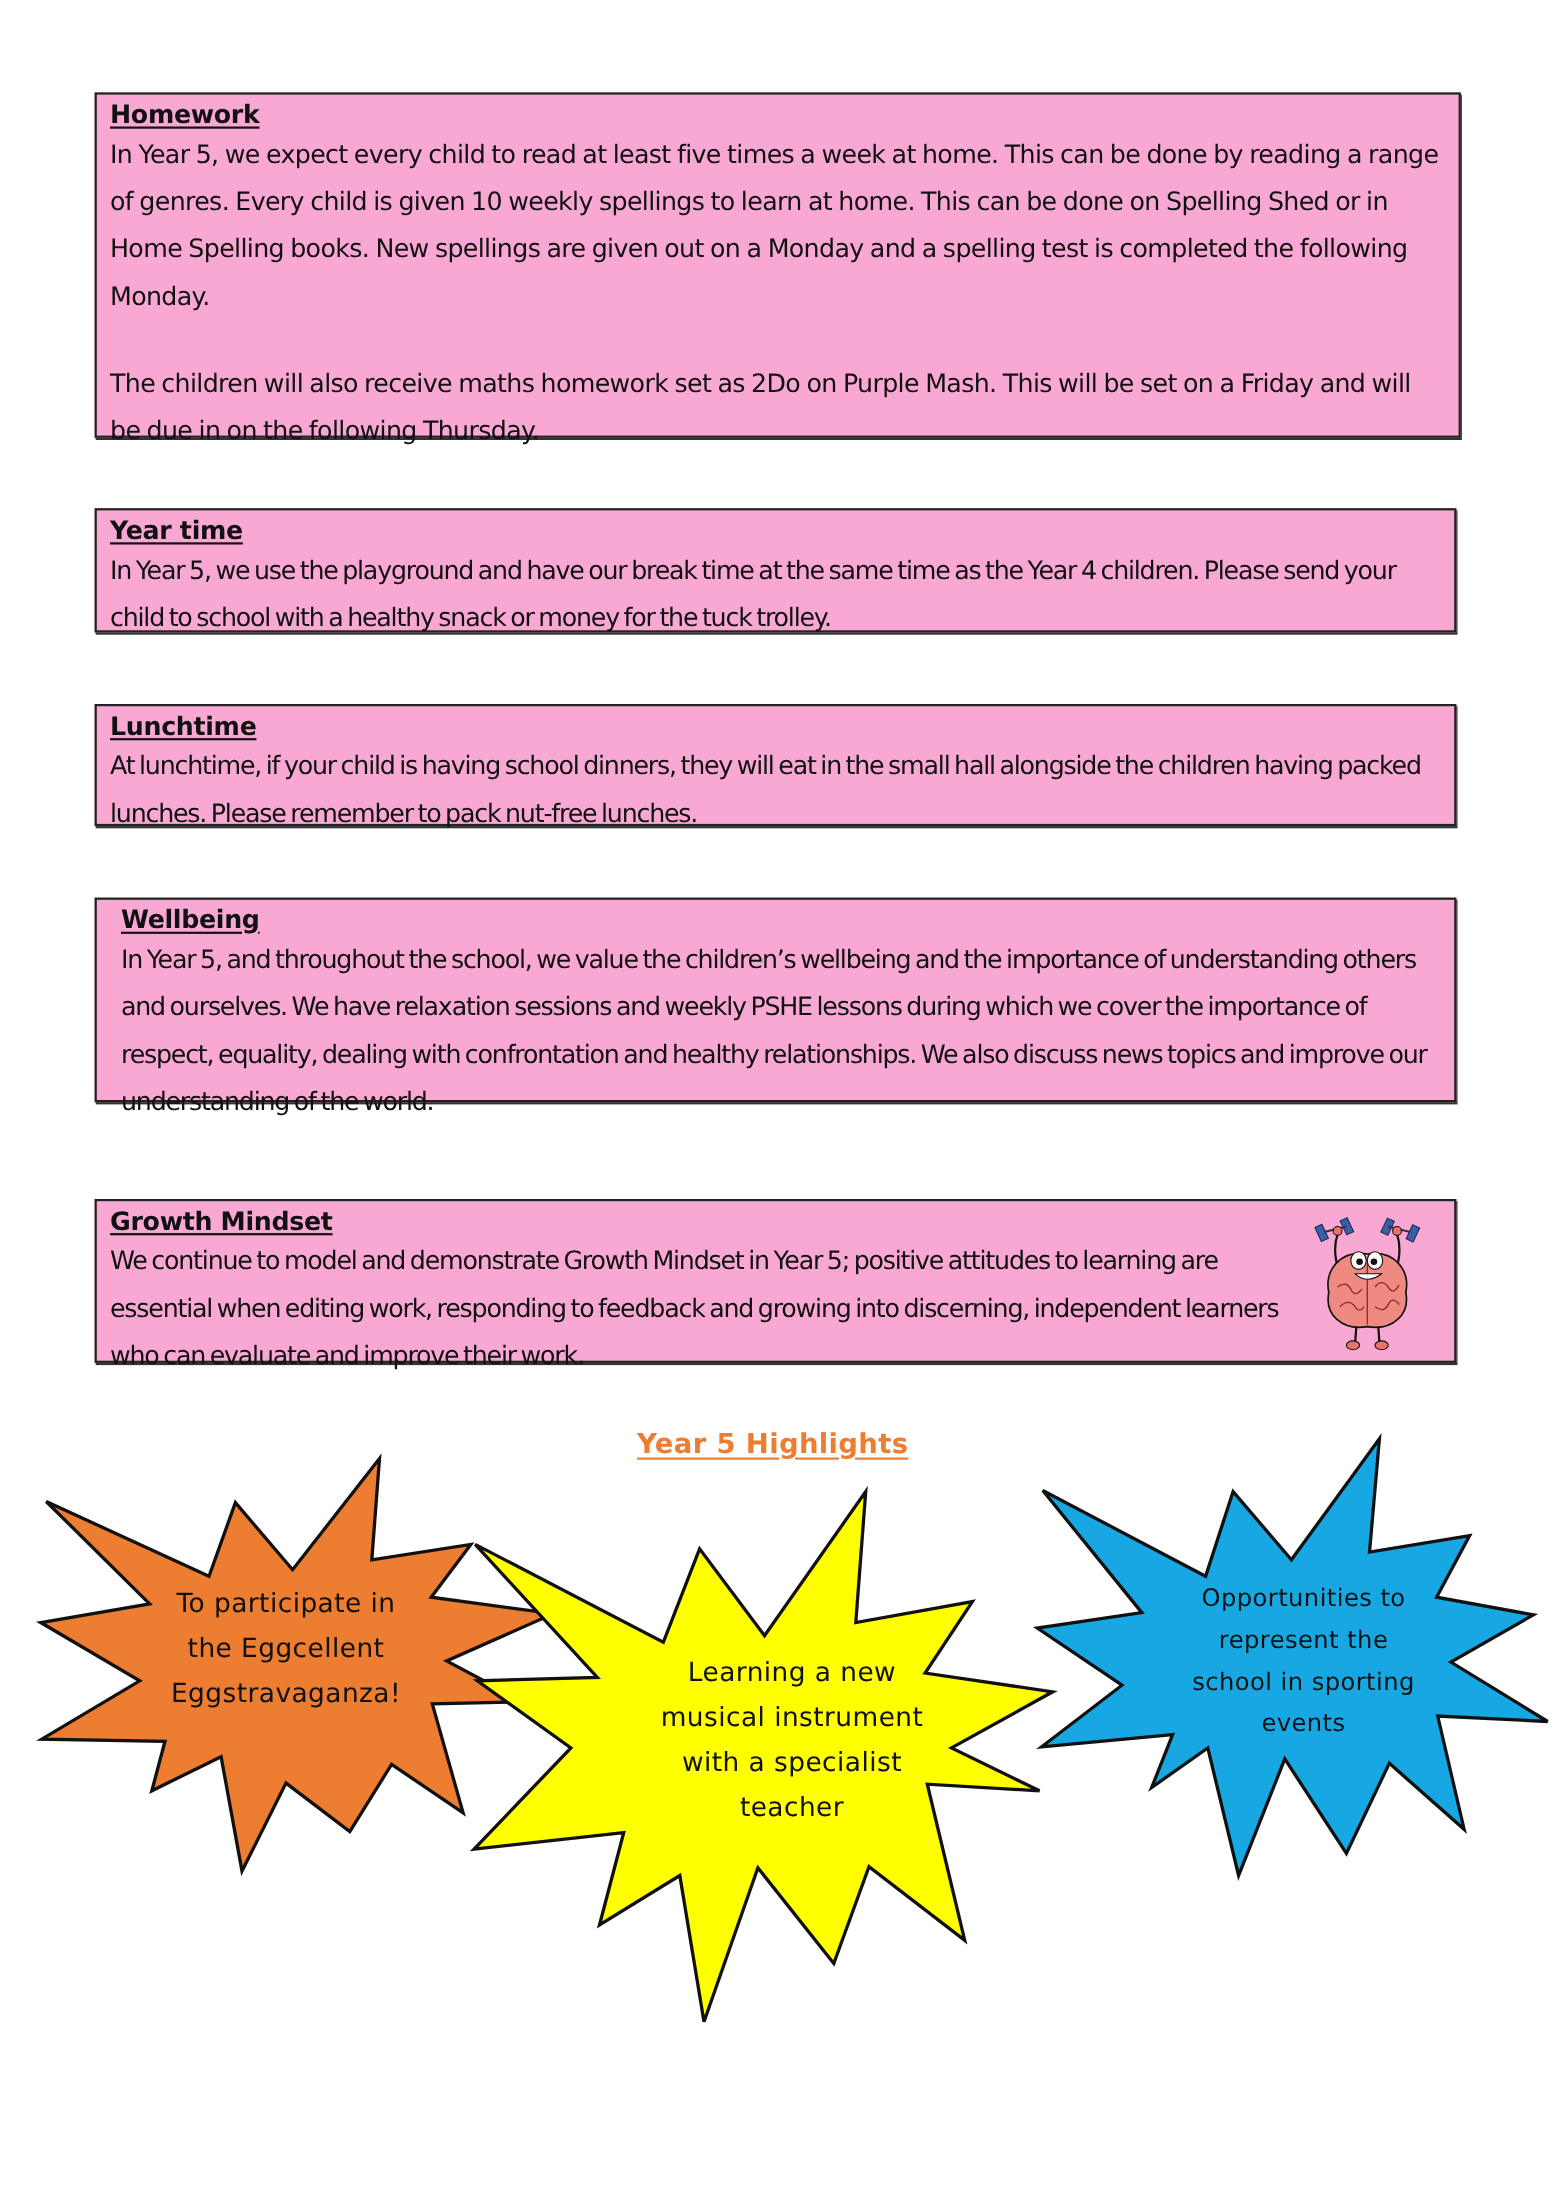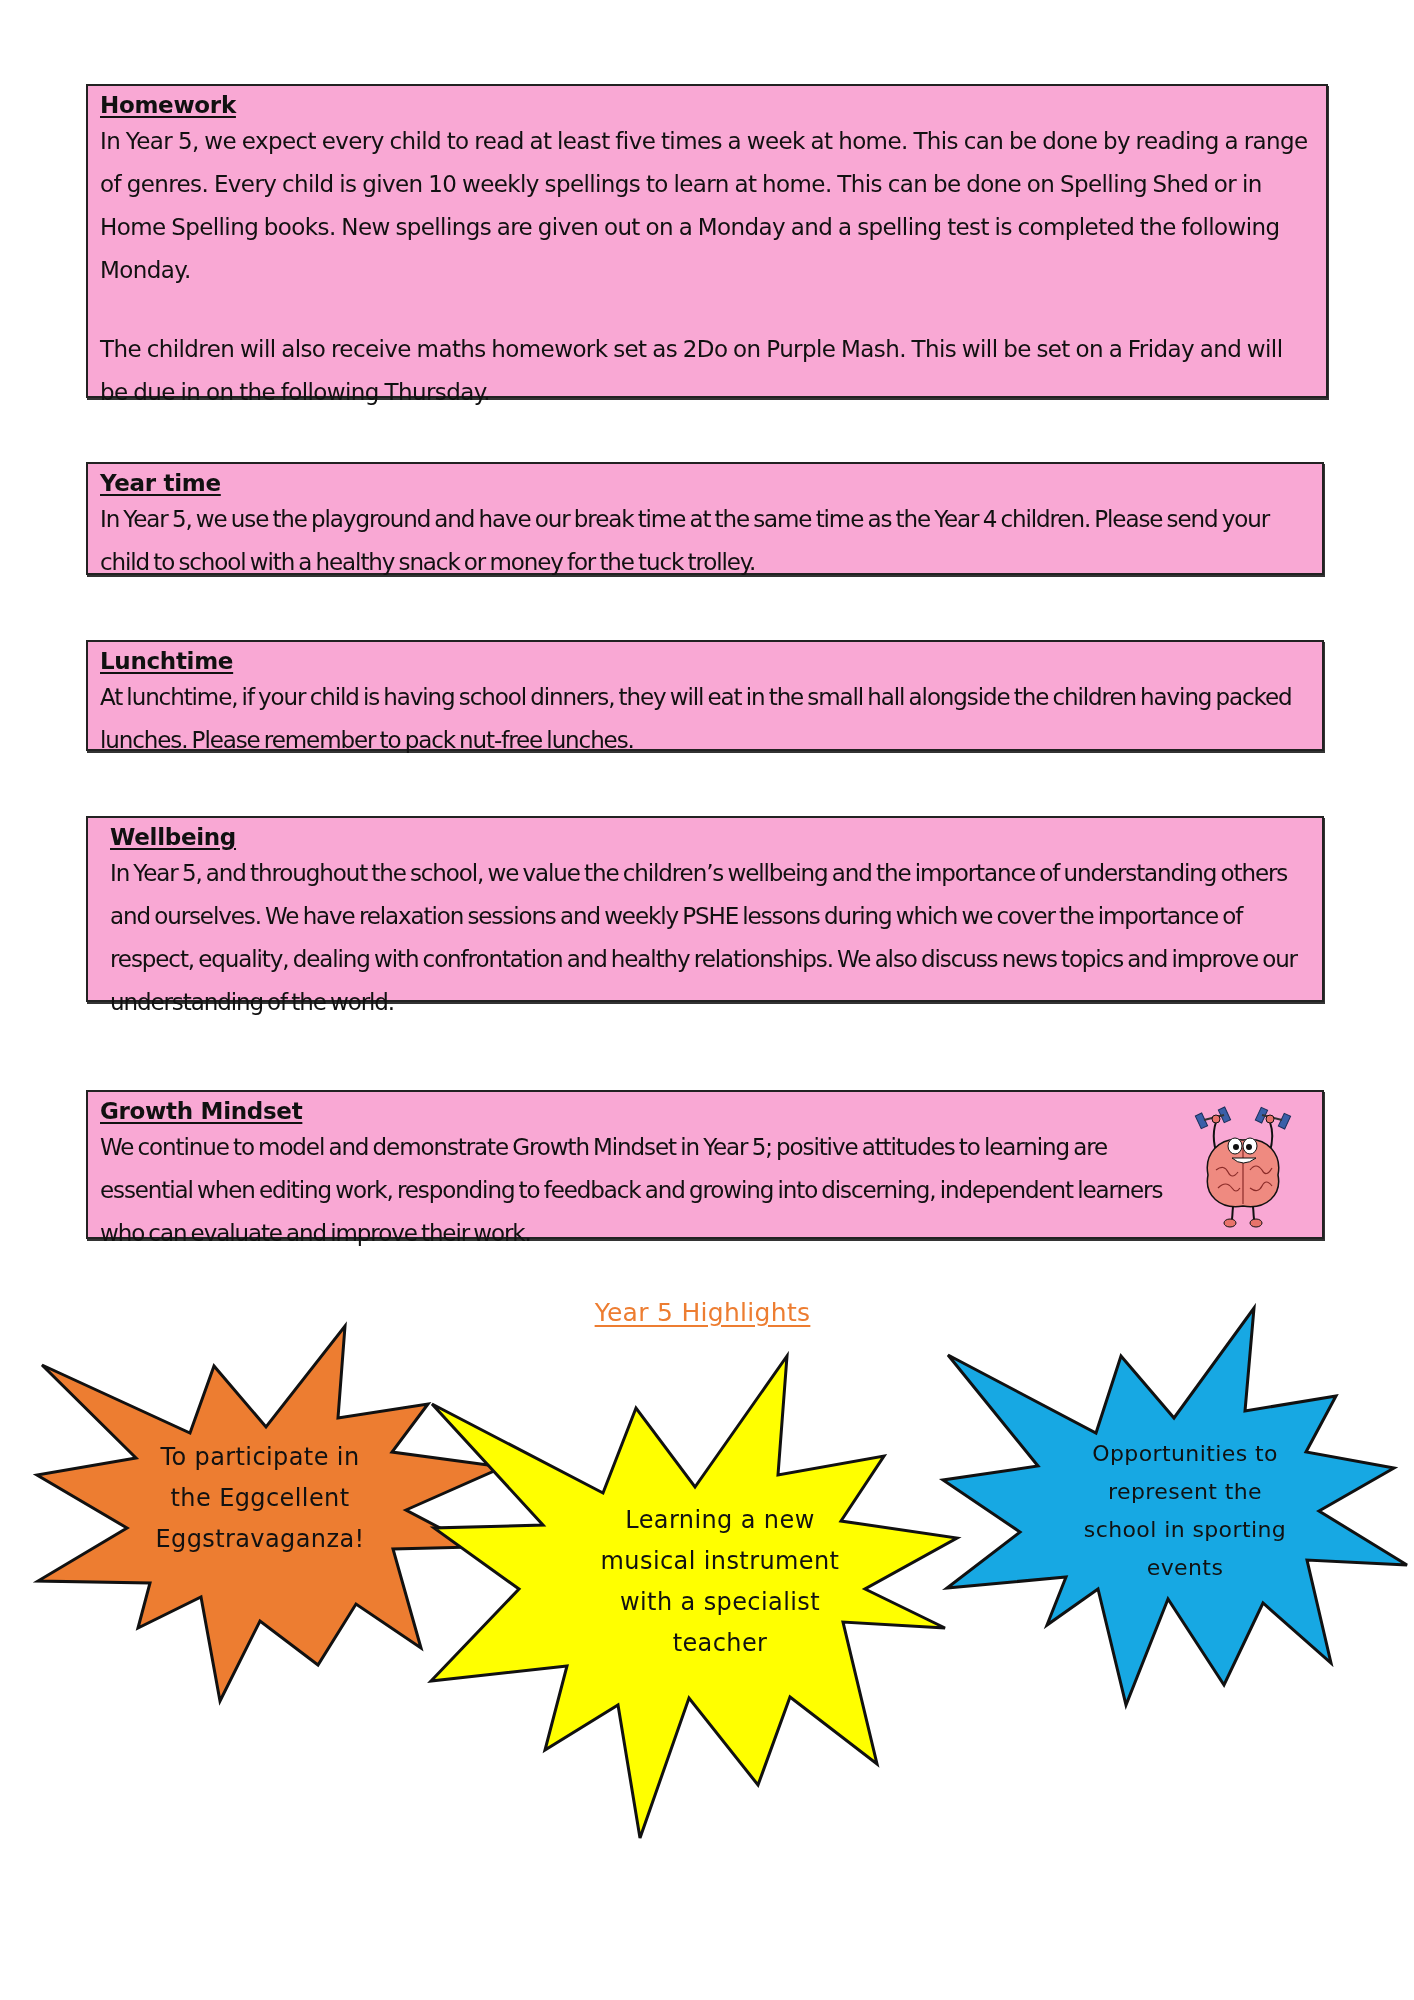--- a/index.html
+++ b/index.html
@@ -26,21 +26,21 @@
   #box-homework p.gap { margin-top: 36px; }
   #box-break { top: 462px; width: 1238px; height: 113px; }
   #box-lunch { top: 640px; width: 1238px; height: 111px; }
   #box-wellbeing { top: 816px; width: 1238px; height: 186px; padding-left: 22px; }
   #box-growth { top: 1066px; width: 1238px; height: 149px; margin-top: 24px; }
   #box-growth p { width: 1080px; }
   .brain { position: absolute; right: 24px; top: 8px; width: 110px; height: 130px; }
 
   .highlights-title {
     position: absolute; top: 1298px; left: 0; width: 1405px; text-align: center;
-    font-size: 25px; font-weight: normal; color: #ed7d31; text-decoration: underline;
+    font-size: 25px; font-weight: bold; color: #ed7d31; text-decoration: underline;
     text-underline-offset: 4px; letter-spacing: 0.3px;
   }
   svg.stars { position: absolute; left: 0; top: 1300px; width: 1414px; height: 560px; }
   .star-text {
     position: absolute; text-align: center; color: #111; font-size: 24px;
     line-height: 41px; letter-spacing: 0.4px;
   }
   #star-text-orange { left: 145px; top: 1437px; width: 230px; }
   #star-text-yellow { left: 590px; top: 1500px; width: 260px; }
   #star-text-blue { left: 1070px; top: 1435px; width: 230px; font-size: 22px; line-height: 38px; }

